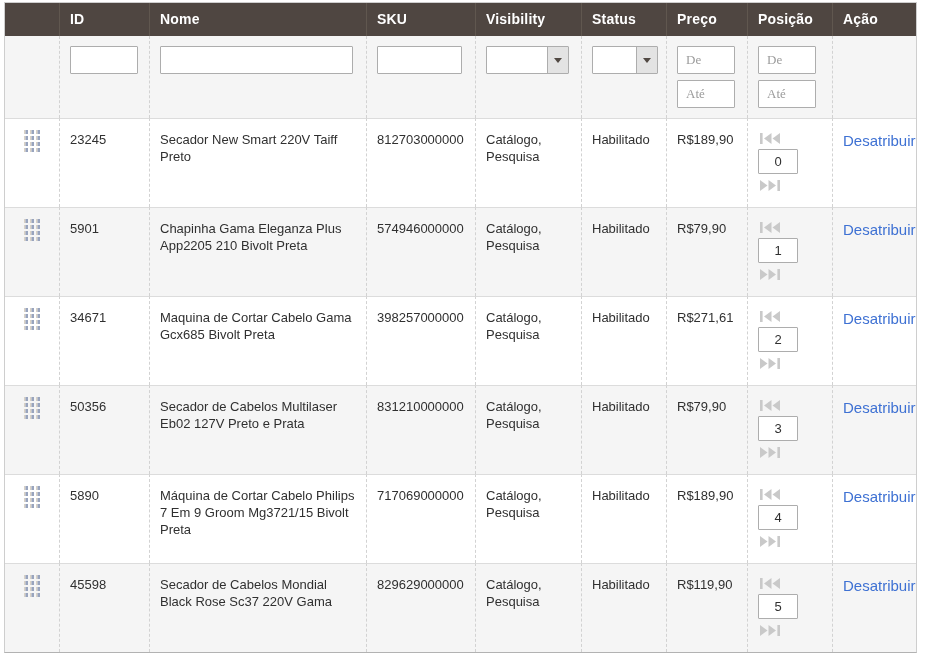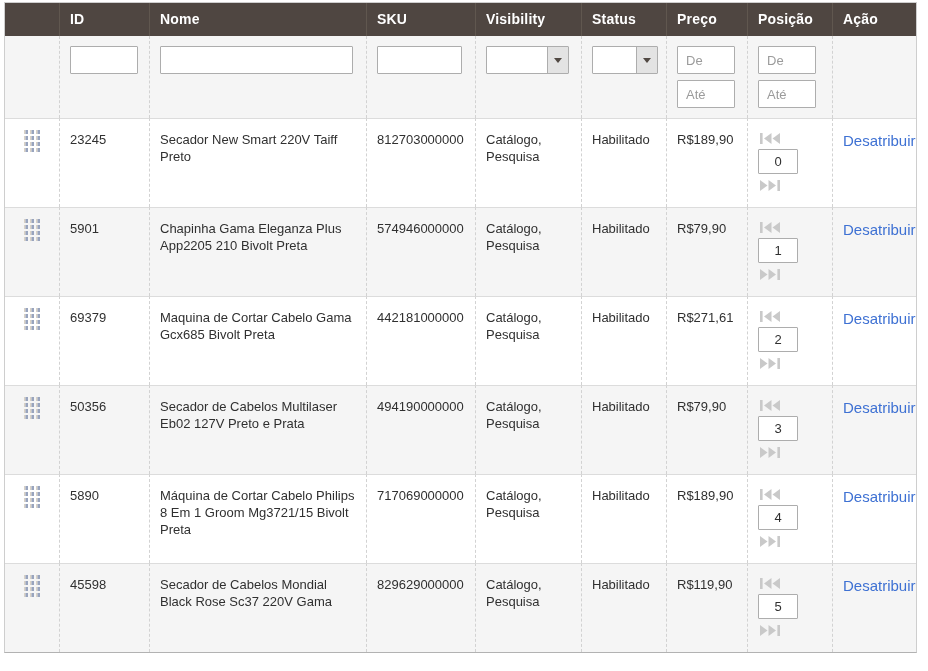--- a/index.html
+++ b/index.html
@@ -45,21 +45,21 @@
   td + td { border-left: 1px dashed #d2d2d2; }
   
   .filter-row td { background: #f5f5f5; padding: 10px 10px; }
   .f-input {
     display: block;
     height: 28px;
     border: 1px solid #adadad;
     border-radius: 1px;
     background: #fff;
     padding: 0 8px;
-    font-family: Liberation Sans, sans-serif;
+    font-family: Liberation Serif, serif;
     font-size: 13px;
     color: #303030;
     outline: none;
   }
   .f-input::placeholder { color: #9b9b9b; opacity: 1; }
   .w-id   { width: 68px; }
   .w-nome { width: 193px; }
   .w-sku  { width: 85px; }
   .w-range { width: 58px; }
   .stack-gap { margin-bottom: 6px; }
@@ -301,23 +301,23 @@
           <defs>
             <pattern id="dhpat" width="6" height="6" patternUnits="userSpaceOnUse">
               <rect width="1.5" height="4" fill="#d9d1c4"></rect>
               <rect x="1.5" width="2.5" height="4" fill="#98a4be"></rect>
             </pattern>
           </defs>
           <rect width="16" height="22" fill="url(#dhpat)"></rect>
         </svg>
       </span>
     </td>
-    <td><span>69379</span></td>
+    <td><span>34671</span></td>
     <td><span>Maquina de Cortar Cabelo Gama Gcx685 Bivolt Preta</span></td>
-    <td><span>442181000000</span></td>
+    <td><span>398257000000</span></td>
     <td><span>Catálogo, Pesquisa</span></td>
     <td><span>Habilitado</span></td>
     <td><span>R$271,61</span></td>
     <td>
       <div class="pos-widget">
         <button class="pos-btn" type="button">
           <svg width="20" height="11" viewBox="0 0 20 11" fill="currentColor" xmlns="http://www.w3.org/2000/svg">
             <rect x="0" y="0" width="2.6" height="11"></rect>
             <polygon points="11.5,0 4,5.5 11.5,11"></polygon>
             <polygon points="20,0 12.5,5.5 20,11"></polygon>
@@ -346,21 +346,21 @@
               <rect width="1.5" height="4" fill="#d9d1c4"></rect>
               <rect x="1.5" width="2.5" height="4" fill="#98a4be"></rect>
             </pattern>
           </defs>
           <rect width="16" height="22" fill="url(#dhpat)"></rect>
         </svg>
       </span>
     </td>
     <td><span>50356</span></td>
     <td><span>Secador de Cabelos Multilaser Eb02 127V Preto e Prata</span></td>
-    <td><span>494190000000</span></td>
+    <td><span>831210000000</span></td>
     <td><span>Catálogo, Pesquisa</span></td>
     <td><span>Habilitado</span></td>
     <td><span>R$79,90</span></td>
     <td>
       <div class="pos-widget">
         <button class="pos-btn" type="button">
           <svg width="20" height="11" viewBox="0 0 20 11" fill="currentColor" xmlns="http://www.w3.org/2000/svg">
             <rect x="0" y="0" width="2.6" height="11"></rect>
             <polygon points="11.5,0 4,5.5 11.5,11"></polygon>
             <polygon points="20,0 12.5,5.5 20,11"></polygon>
@@ -388,21 +388,21 @@
             <pattern id="dhpat" width="6" height="6" patternUnits="userSpaceOnUse">
               <rect width="1.5" height="4" fill="#d9d1c4"></rect>
               <rect x="1.5" width="2.5" height="4" fill="#98a4be"></rect>
             </pattern>
           </defs>
           <rect width="16" height="22" fill="url(#dhpat)"></rect>
         </svg>
       </span>
     </td>
     <td><span>5890</span></td>
-    <td><span>Máquina de Cortar Cabelo Philips 8 Em 1 Groom Mg3721/15 Bivolt Preta</span></td>
+    <td><span>Máquina de Cortar Cabelo Philips 7 Em 9 Groom Mg3721/15 Bivolt Preta</span></td>
     <td><span>717069000000</span></td>
     <td><span>Catálogo, Pesquisa</span></td>
     <td><span>Habilitado</span></td>
     <td><span>R$189,90</span></td>
     <td>
       <div class="pos-widget">
         <button class="pos-btn" type="button">
           <svg width="20" height="11" viewBox="0 0 20 11" fill="currentColor" xmlns="http://www.w3.org/2000/svg">
             <rect x="0" y="0" width="2.6" height="11"></rect>
             <polygon points="11.5,0 4,5.5 11.5,11"></polygon>

